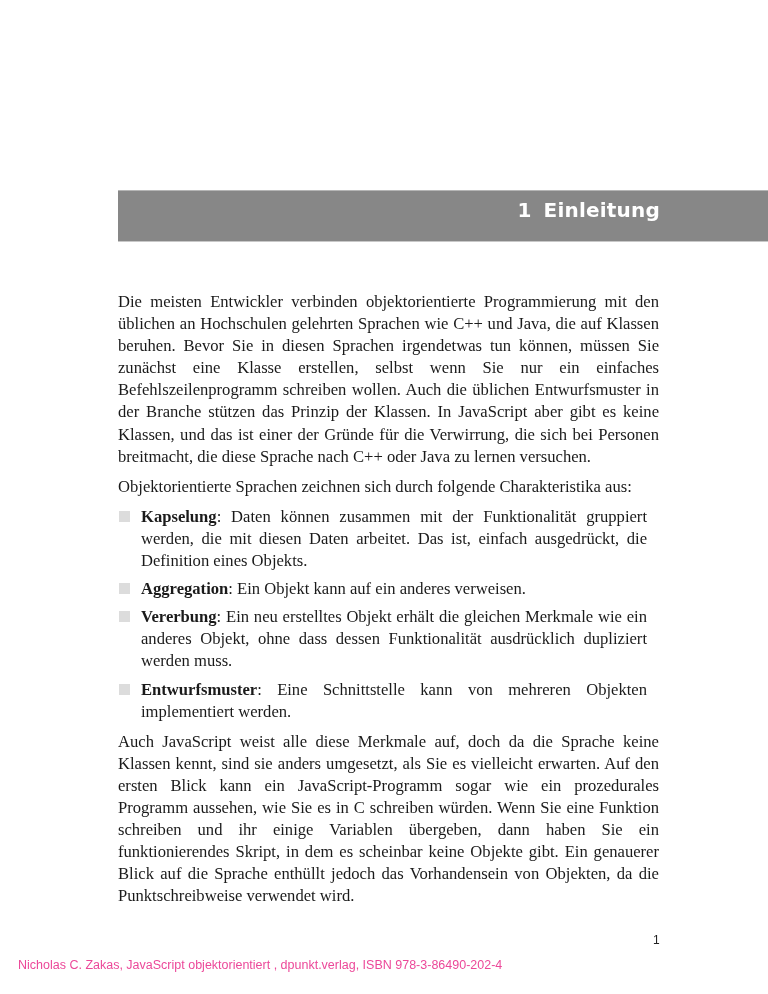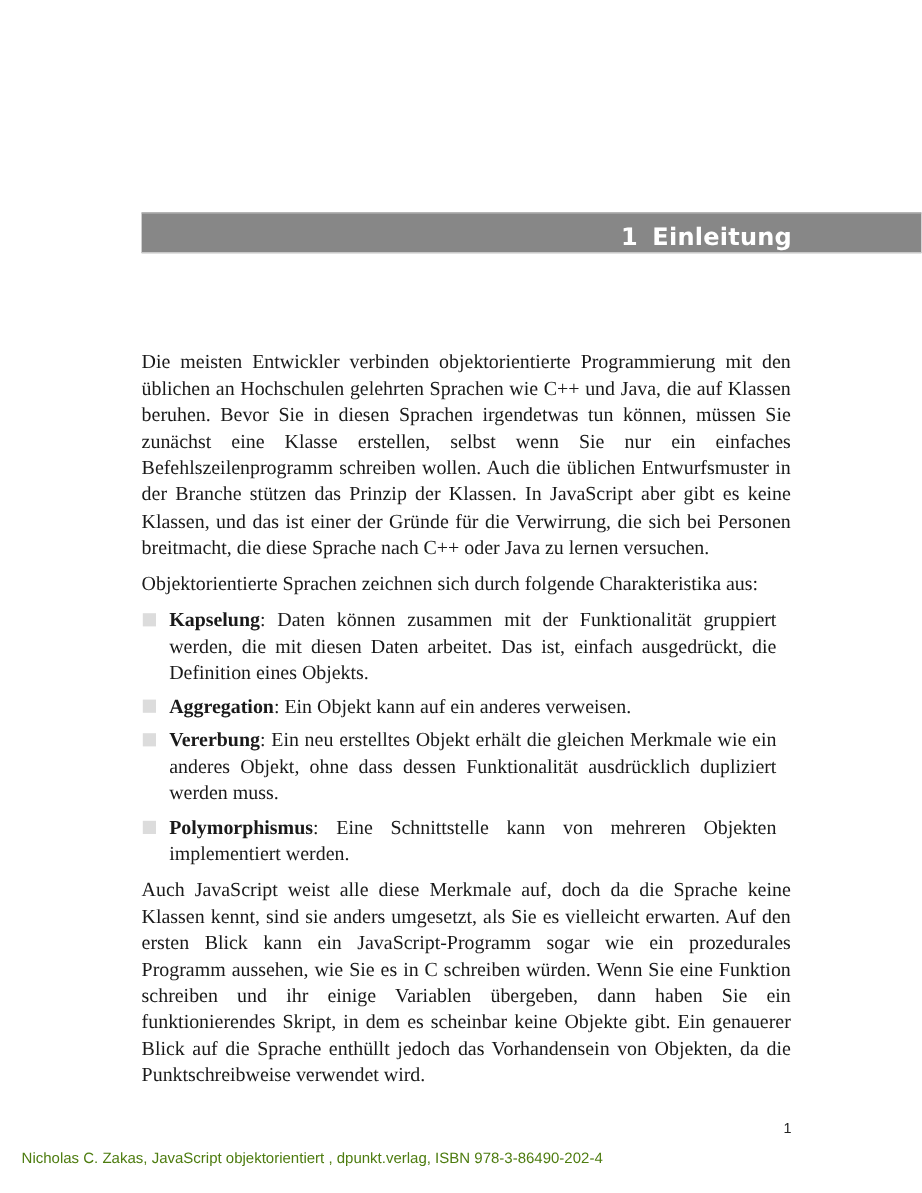--- a/index.html
+++ b/index.html
@@ -11,23 +11,23 @@
       width: 768px;
       height: 994px;
       position: relative;
       overflow: hidden;
       font-family: "Liberation Serif", "DejaVu Serif", serif;
       color: #1a1a1a;
     }
     .chapter-bar {
       position: absolute;
       left: 118px;
-      top: 177px;
+      top: 190px;
       width: 650px;
-      height: 34px;
+      height: 52px;
       background: #878787;
       border-top: 1px solid #b5b5b5;
       border-bottom: 1px solid #c8c8c8;
       box-sizing: border-box;
     }
     .chapter-title {
       position: absolute;
       right: 108px;
       top: 6px;
       color: #ffffff;
@@ -79,21 +79,21 @@
       font-family: "Liberation Sans", sans-serif;
       font-size: 12px;
       color: #222;
     }
     .footer-note {
       position: absolute;
       left: 18px;
       top: 958px;
       font-family: "Liberation Sans", sans-serif;
       font-size: 12.5px;
-      color: #4d7c0f;
+      color: #ec4899;
       white-space: nowrap;
     }
   </style>
 </head>
 <body>
 
 <div class="chapter-bar">
   <div class="chapter-title"><span class="num">1</span><span>Einleitung</span></div>
 </div>
 
@@ -104,20 +104,20 @@
     <li>
       <span class="bullet-square"></span><span class="term">Kapselung</span><span>: Daten können zusammen mit der Funktionalität grup­piert werden, die mit diesen Daten arbeitet. Das ist, einfach ausge­drückt, die Definition eines Objekts.</span>
     </li>
     <li>
       <span class="bullet-square"></span><span class="term">Aggregation</span><span>: Ein Objekt kann auf ein anderes verweisen.</span>
     </li>
     <li>
       <span class="bullet-square"></span><span class="term">Vererbung</span><span>: Ein neu erstelltes Objekt erhält die gleichen Merkmale wie ein anderes Objekt, ohne dass dessen Funktionalität ausdrücklich dupliziert werden muss.</span>
     </li>
     <li>
-      <span class="bullet-square"></span><span class="term">Polymorphismus</span><span>: Eine Schnittstelle kann von mehreren Objekten implementiert werden.</span>
+      <span class="bullet-square"></span><span class="term">Entwurfsmuster</span><span>: Eine Schnittstelle kann von mehreren Objekten implementiert werden.</span>
     </li>
   </ul>
   <p>Auch JavaScript weist alle diese Merkmale auf, doch da die Sprache keine Klassen kennt, sind sie anders umgesetzt, als Sie es vielleicht erwarten. Auf den ersten Blick kann ein JavaScript-Programm sogar wie ein prozedurales Programm aussehen, wie Sie es in C schreiben würden. Wenn Sie eine Funktion schreiben und ihr einige Variablen übergeben, dann haben Sie ein funktionierendes Skript, in dem es scheinbar keine Objekte gibt. Ein genauerer Blick auf die Sprache enthüllt jedoch das Vorhandensein von Objekten, da die Punktschreibweise verwendet wird.</p>
 </div>
 
 <div class="page-number">1</div>
 <div class="footer-note">Nicholas C. Zakas, JavaScript objektorientiert , dpunkt.verlag, ISBN 978-3-86490-202-4</div>
 
 </body></html>

